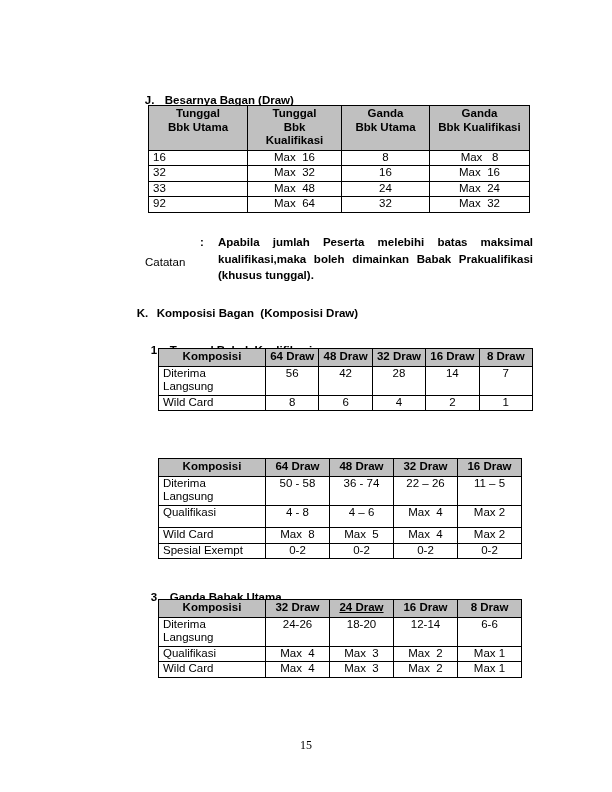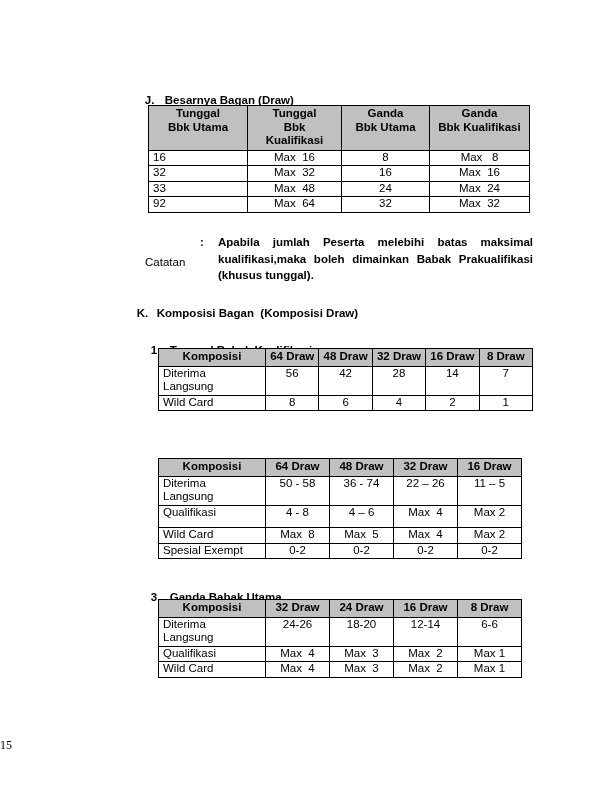--- a/index.html
+++ b/index.html
@@ -74,21 +74,21 @@
     font-size:11.5px;
     line-height:16.5px;
   }
   .cat-label { font-weight:normal; width:55px; flex:none;margin-top:20px; }
   .cat-colon { font-weight:bold; width:18px; flex:none; }
   .cat-text  { width:315px; text-align:justify;font-weight:bold; }
 
   .page-number {
     position:absolute;
     top:738px; left:0; width:100%;
-    text-align:left;
+    text-align:center;
     font-family:"Liberation Serif", serif;
     font-size:12px;
   }
 </style>
 </head>
 <body>
 
 <div class="page">
 
   <div class="heading h-j">
@@ -226,21 +226,21 @@
     </table>
 
   <div class="subheading sh-3">
     <span class="sh-label">3.</span><span>Ganda Babak Utama</span>
   </div>
   <table class="tbl tbl-k3">
       <thead>
         <tr>
           <th style="background: rgb(192, 192, 192);">Komposisi</th>
           <th style="background: rgb(192, 192, 192);">32 Draw</th>
-          <th style="background: rgb(192, 192, 192);">24 Draw</th>
+          <th style="background: rgb(192, 192, 192); text-decoration: underline;">24 Draw</th>
           <th style="background: rgb(192, 192, 192);">16 Draw</th>
           <th style="background: rgb(192, 192, 192);">8 Draw</th>
         </tr>
       </thead>
       <tbody>
         <tr>
           <td>Diterima
 Langsung</td>
           <td>24-26</td>
           <td>18-20</td>

